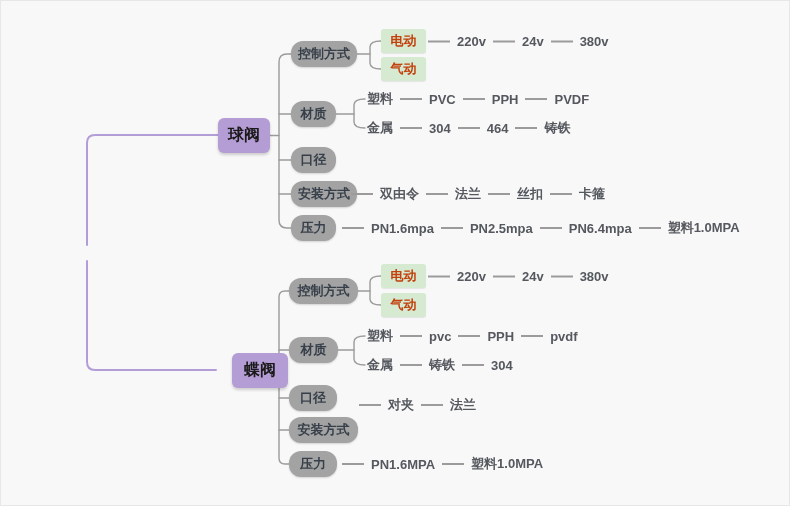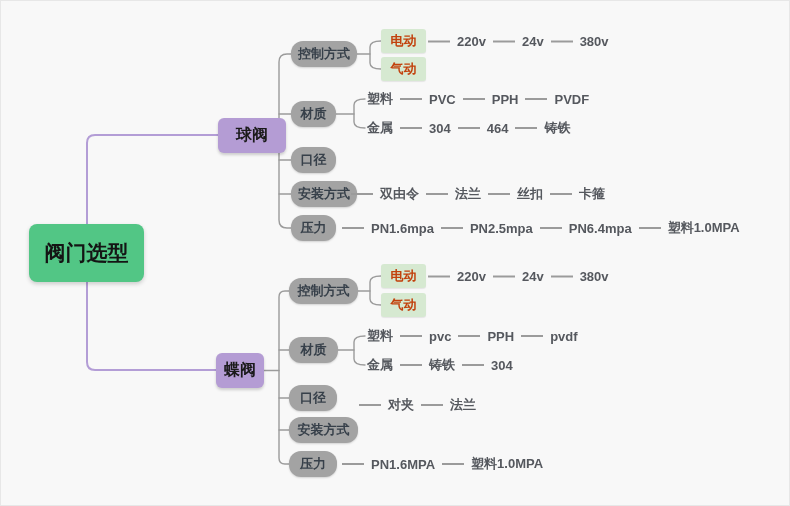--- a/index.html
+++ b/index.html
@@ -69,23 +69,22 @@
       <path d="M278,429 H288"></path>
 
       <path d="M357,290 H369"></path>
       <path d="M380,275 Q369,275 369,281 V298 Q369,304 380,304"></path>
 
       <path d="M337,349 H353"></path>
       <path d="M364,335 Q353,335 353,341 V358 Q353,364 364,364"></path>
     </g>
   </svg>
 
-  <div class="node root-node" style="left:28px;top:223px;width:115px;height:58px">阀门选型</div>
 
-  <div class="node purple-node" style="left:217px;top:117px;width:68px;height:35px">球阀</div>
+  <div class="node purple-node" style="left:217px;top:117px;width:52px;height:35px">球阀</div>
 
   <div class="node blue-node" style="left:290px;top:40px;width:66px;height:26px">控制方式</div>
   <div class="node green-node" style="left:380px;top:28px;width:45px;height:24px">电动</div>
   <div class="node green-node" style="left:380px;top:56px;width:45px;height:24px">气动</div>
   <div class="chain" style="left:427px;top:40px">
     <i class="dash"></i>
     <span>220v</span>
     <i class="dash"></i>
     <span>24v</span>
     <i class="dash"></i>
@@ -131,21 +130,21 @@
     <i class="dash"></i>
     <span>PN1.6mpa</span>
     <i class="dash"></i>
     <span>PN2.5mpa</span>
     <i class="dash"></i>
     <span>PN6.4mpa</span>
     <i class="dash"></i>
     <span>塑料1.0MPA</span>
   </div>
 
-  <div class="node purple-node" style="left:215px;top:352px;width:48px;height:35px">蝶阀</div>
+  <div class="node purple-node" style="left:231px;top:352px;width:56px;height:35px">蝶阀</div>
 
   <div class="node blue-node" style="left:288px;top:277px;width:69px;height:26px">控制方式</div>
   <div class="node green-node" style="left:380px;top:263px;width:45px;height:24px">电动</div>
   <div class="node green-node" style="left:380px;top:292px;width:45px;height:24px">气动</div>
   <div class="chain" style="left:427px;top:275px">
     <i class="dash"></i>
     <span>220v</span>
     <i class="dash"></i>
     <span>24v</span>
     <i class="dash"></i>

